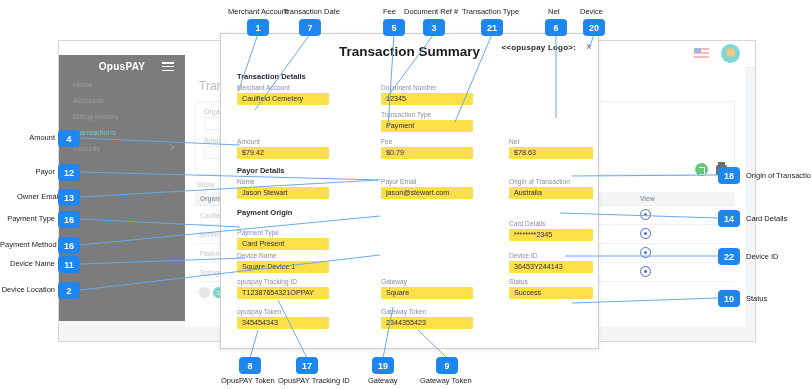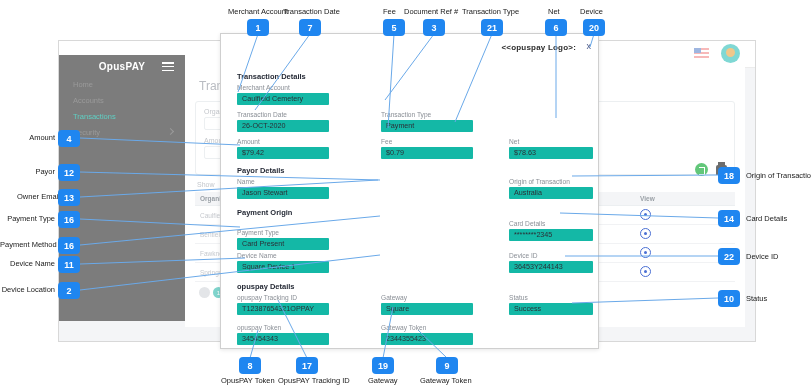--- a/index.html
+++ b/index.html
@@ -69,21 +69,21 @@
   }
   .m-title{position:absolute;left:0;right:0;top:10px;text-align:center;font-size:13.5px;font-weight:bold;color:#1c1c1c;}
   .m-logo{position:absolute;right:22px;top:9px;font-size:8px;font-weight:bold;color:#2c2c2c;letter-spacing:.2px;}
   .m-close{position:absolute;right:7px;top:7px;font-size:9px;color:#4a5a8a;cursor:pointer;}
 
   .m-body{position:absolute;left:0;right:0;top:34px;bottom:0;padding:0 12px;}
   .sec-title{font-size:7.5px;font-weight:bold;color:#1f2430;margin:4px 0 3px 4px;}
   .grid{position:relative;}
   .fld{position:absolute;}
   .fld label{display:block;font-size:6.6px;color:#8a8f96;margin-bottom:1.5px;}
-  .fld .val{background:#14b8a6;height:12px;line-height:12px;padding:0 5px;font-size:7.2px;color:#2b2f36;
+  .fld .val{background:#fde047;height:12px;line-height:12px;padding:0 5px;font-size:7.2px;color:#2b2f36;
     border-radius:1px;white-space:nowrap;overflow:hidden;}
   .c1{left:4px;width:92px;}
   .c2{left:148px;width:92px;}
   .c3{left:276px;width:84px;}
 
   
   .ann{position:absolute;left:0;top:0;width:811px;height:389px;pointer-events:none;}
   .badge{
     position:absolute;background:#1f86f0;color:#ffffff;border-radius:4px;
     font-size:9px;font-weight:bold;display:flex;align-items:center;justify-content:center;
@@ -112,20 +112,23 @@
             <i></i>
             <i></i>
             <i></i>
           </span>
       </div>
       <div class="sb-item">
         <span>Home</span>
       </div>
       <div class="sb-item">
         <span>Accounts</span>
+      </div>
+      <div class="sb-item">
+        <span>Billing History</span>
       </div>
       <div class="sb-item active">
         <span>Transactions</span>
       </div>
       <div class="sb-item">
         <span>Security</span>
         <span class="sb-chev"></span>
       </div>
     </div>
 
@@ -193,38 +196,39 @@
         <span class="pg">5</span>
         <span class="pg">6</span>
         <span class="pg">7</span>
         <span class="pg">8</span>
         <span class="pg dim">&gt;</span>
       </div>
     </div>
   </div>
 
   <div class="modal">
+    <div class="m-title">Transaction Summary</div>
     <div class="m-logo">&lt;&lt;opuspay Logo&gt;:</div>
     <div class="m-close">x</div>
 
     <div class="m-body">
 
       <div class="sec-title">Transaction Details</div>
       <div class="grid" style="height:78px">
         <div class="fld c1" style="top:0">
           <label>Merchant Account</label>
           <div class="val">Caulfield Cemetery</div>
         </div>
-        <div class="fld c1" style="top:27px">
-          <label>Transaction Date</label>
-          <div class="val">26-OCT-2020</div>
-        </div>
         <div class="fld c1" style="top:54px">
           <label>Amount</label>
           <div class="val">$79.42</div>
+        </div>
+        <div class="fld c2" style="top:0">
+          <label>Document Number</label>
+          <div class="val">12345</div>
         </div>
         <div class="fld c2" style="top:27px">
           <label>Transaction Type</label>
           <div class="val">Payment</div>
         </div>
         <div class="fld c2" style="top:54px">
           <label>Fee</label>
           <div class="val">$0.79</div>
         </div>
         <div class="fld c3" style="top:54px">
@@ -232,20 +236,24 @@
           <div class="val">$78.63</div>
         </div>
       </div>
 
       <div class="sec-title">Payor Details</div>
       <div class="grid" style="height:26px">
         <div class="fld c1" style="top:0">
           <label>Name</label>
           <div class="val">Jason Stewart</div>
         </div>
+        <div class="fld c2" style="top:0">
+          <label>Payor Email</label>
+          <div class="val">jason@stewart.com</div>
+        </div>
         <div class="fld c3" style="top:0">
           <label>Origin of Transaction</label>
           <div class="val">Australia</div>
         </div>
       </div>
 
       <div class="sec-title">Payment Origin</div>
       <div class="grid" style="height:58px">
         <div class="fld c1" style="top:9px">
           <label>Payment Type</label>
@@ -258,21 +266,20 @@
         <div class="fld c1" style="top:32px">
           <label>Device Name</label>
           <div class="val">Square Device 1</div>
         </div>
         <div class="fld c3" style="top:32px">
           <label>Device ID</label>
           <div class="val">36453Y244143</div>
         </div>
       </div>
 
-      <div class="sec-title">opuspay Details</div>
       <div class="grid" style="height:56px">
         <div class="fld c1" style="top:0">
           <label>opuspay Tracking ID</label>
           <div class="val">T12387654321OPPAY</div>
         </div>
         <div class="fld c2" style="top:0">
           <label>Gateway</label>
           <div class="val">Square</div>
         </div>
         <div class="fld c3" style="top:0">

